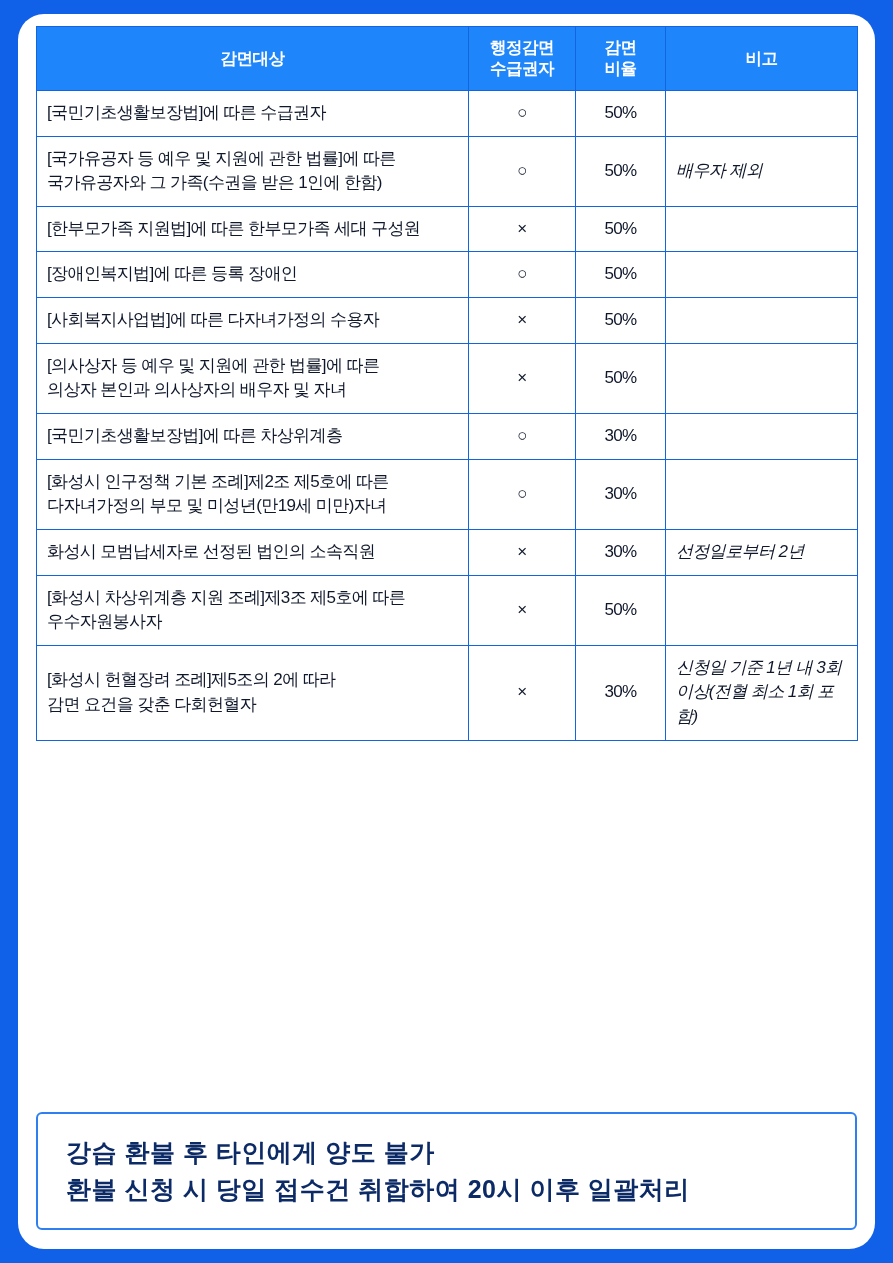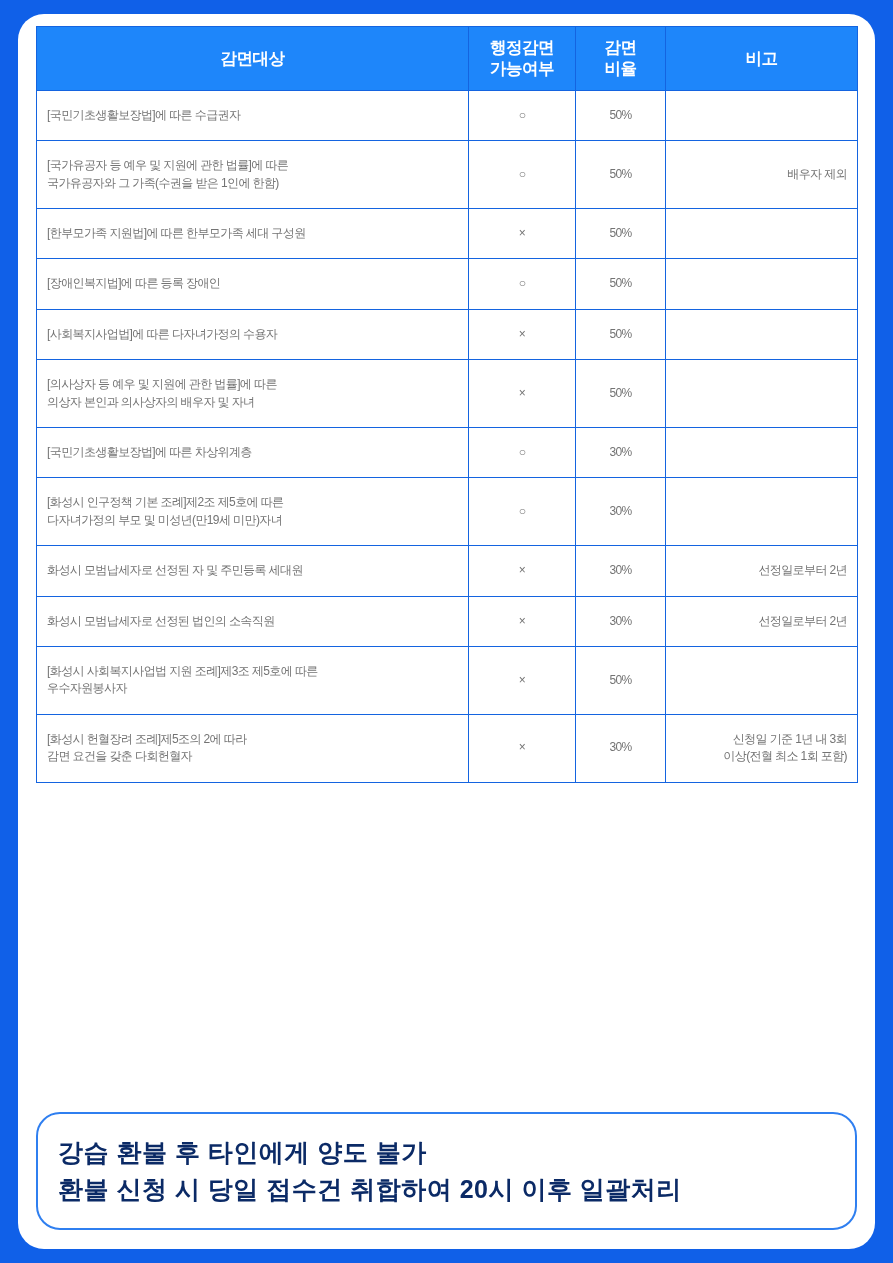--- a/index.html
+++ b/index.html
@@ -41,51 +41,52 @@
     font-size: 16.5px;
     font-weight: bold;
     text-align: center;
     border: 1px solid #1464e0;
     padding: 10px 4px;
     line-height: 1.3;
     letter-spacing: -0.5px;
   }
   table.reduction td {
     border: 1px solid #1464e0;
-    font-size: 12px;
-    color: #737373;
+    font-size: 17px;
+    color: #0f172a;
     letter-spacing: -0.6px;
     line-height: 1.45;
-    padding: 16px 10px;
+    padding: 10px 10px;
     vertical-align: middle;
   }
   td.c-target {
     text-align: left;
   }
   td.c-admin, td.c-rate {
     text-align: center;
     font-size: 16px;
   }
   td.c-note {
-    text-align: right;
+    text-align: left;
     font-size: 15px;
+    font-style: italic;
   }
   .notice {
     position: absolute;
     left: 18px;
     top: 1098px;
     width: 821px;
     height: 118px;
     box-sizing: border-box;
     border: 2px solid #2f7ff0;
-    border-radius: 24px;
+    border-radius: 6px;
     display: flex;
     flex-direction: column;
     justify-content: center;
-    padding-left: 20px;
+    padding-left: 28px;
   }
   .notice-line {
     font-size: 25px;
     font-weight: bold;
     color: #0b2a66;
     letter-spacing: 0.5px;
     line-height: 1.5;
   }
 </style>
 </head>
@@ -98,21 +99,21 @@
         <col style="width:432px">
         <col style="width:107px">
         <col style="width:90px">
         <col style="width:192px">
       </colgroup>
       <thead>
         <tr>
           <th>감면대상</th>
           <th>
             <div>행정감면</div>
-            <div>가능여부</div>
+            <div>수급권자</div>
           </th>
           <th>
             <div>감면</div>
             <div>비율</div>
           </th>
           <th>비고</th>
         </tr>
       </thead>
       <tbody>
         <tr>
@@ -206,45 +207,33 @@
           </td>
           <td class="c-admin">○</td>
           <td class="c-rate">30%</td>
           <td class="c-note">
             <div></div>
             <div></div>
           </td>
         </tr>
         <tr>
           <td class="c-target">
-            <div>화성시 모범납세자로 선정된 자 및 주민등록 세대원</div>
+            <div>화성시 모범납세자로 선정된 법인의 소속직원</div>
             <div></div>
           </td>
           <td class="c-admin">×</td>
           <td class="c-rate">30%</td>
           <td class="c-note">
             <div>선정일로부터 2년</div>
             <div></div>
           </td>
         </tr>
         <tr>
           <td class="c-target">
-            <div>화성시 모범납세자로 선정된 법인의 소속직원</div>
-            <div></div>
-          </td>
-          <td class="c-admin">×</td>
-          <td class="c-rate">30%</td>
-          <td class="c-note">
-            <div>선정일로부터 2년</div>
-            <div></div>
-          </td>
-        </tr>
-        <tr>
-          <td class="c-target">
-            <div>[화성시 사회복지사업법 지원 조례]제3조 제5호에 따른</div>
+            <div>[화성시 차상위계층 지원 조례]제3조 제5호에 따른</div>
             <div>우수자원봉사자</div>
           </td>
           <td class="c-admin">×</td>
           <td class="c-rate">50%</td>
           <td class="c-note">
             <div></div>
             <div></div>
           </td>
         </tr>
         <tr>

